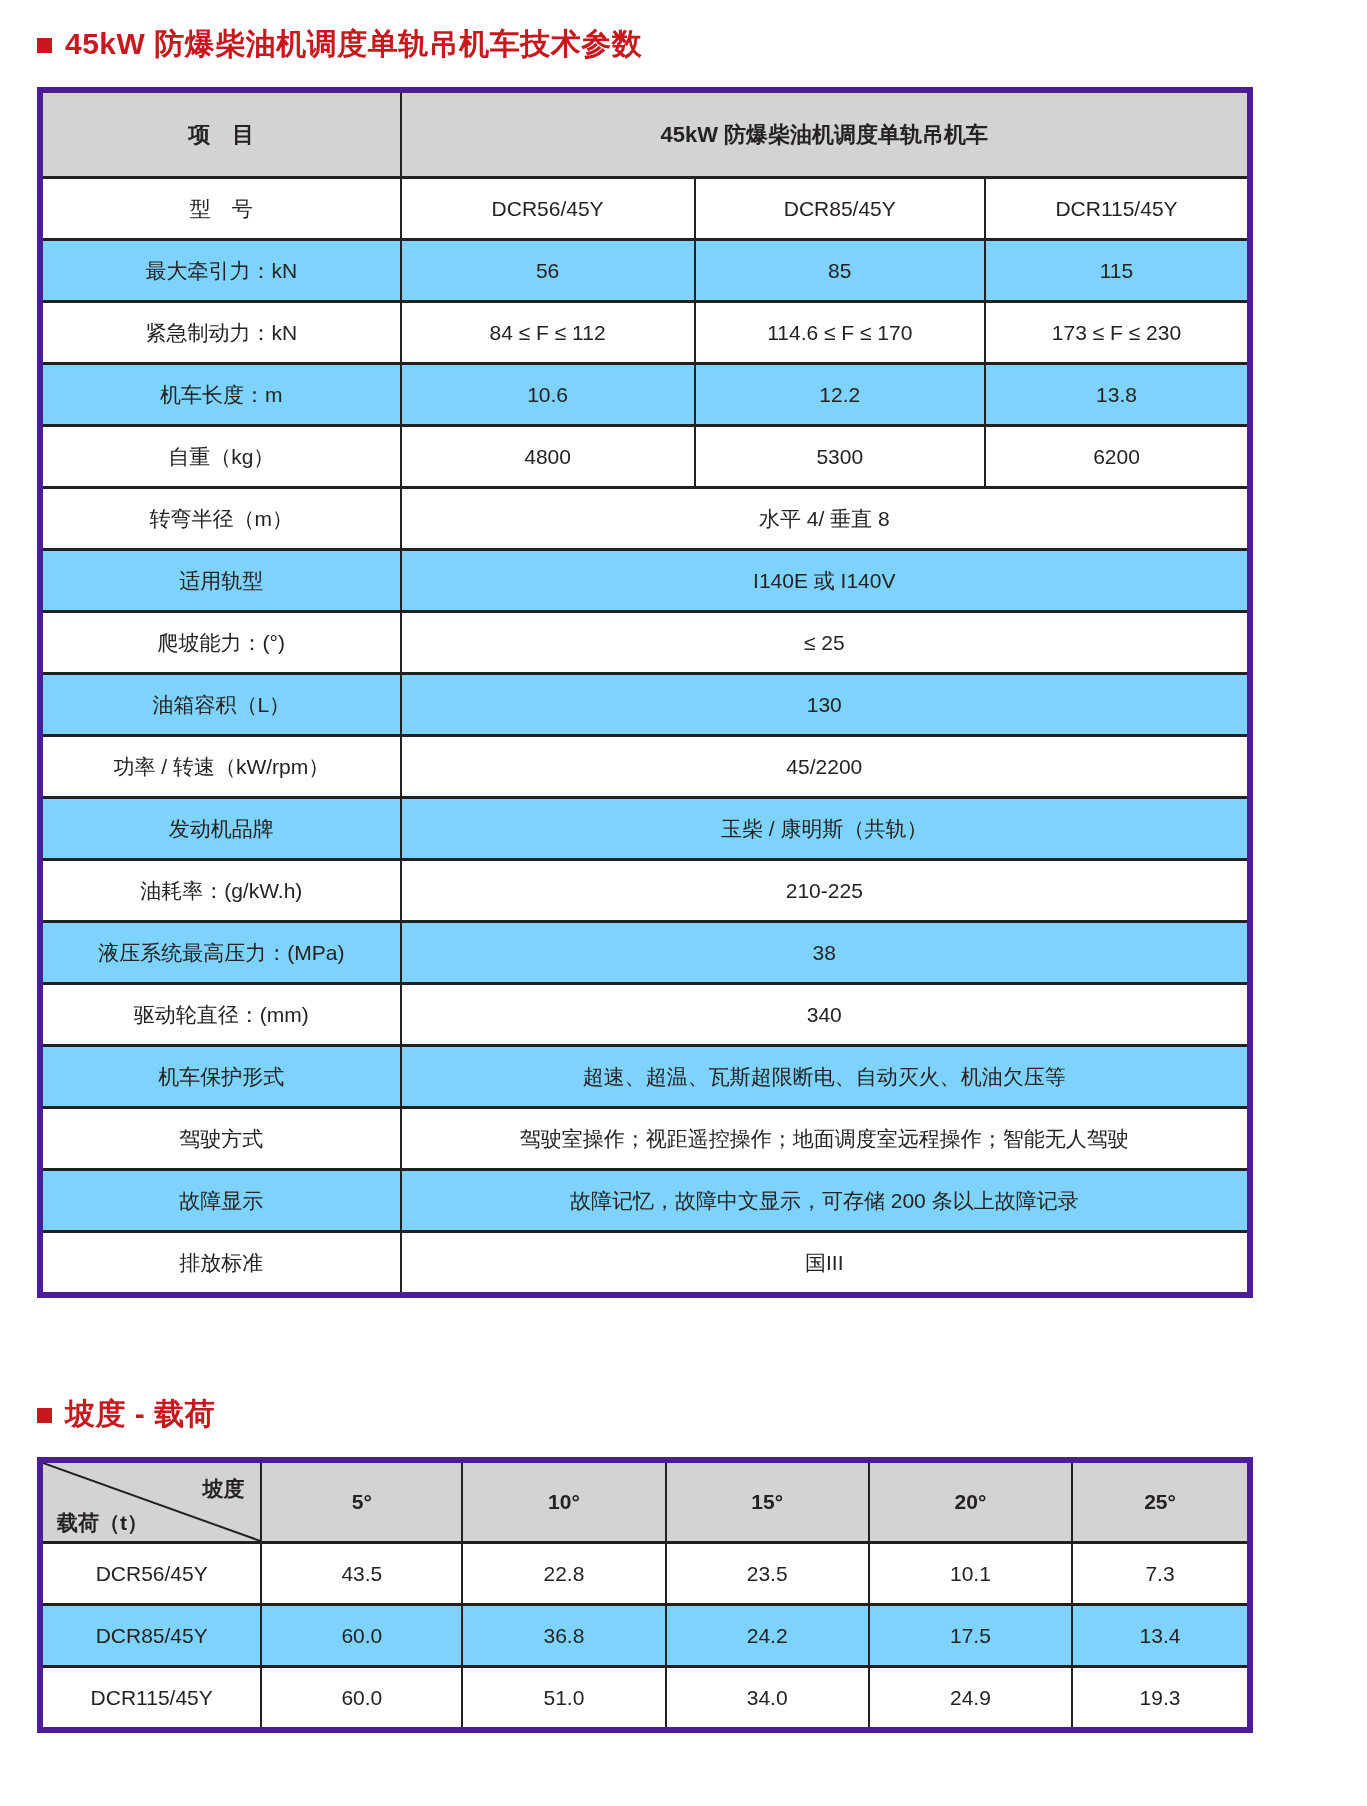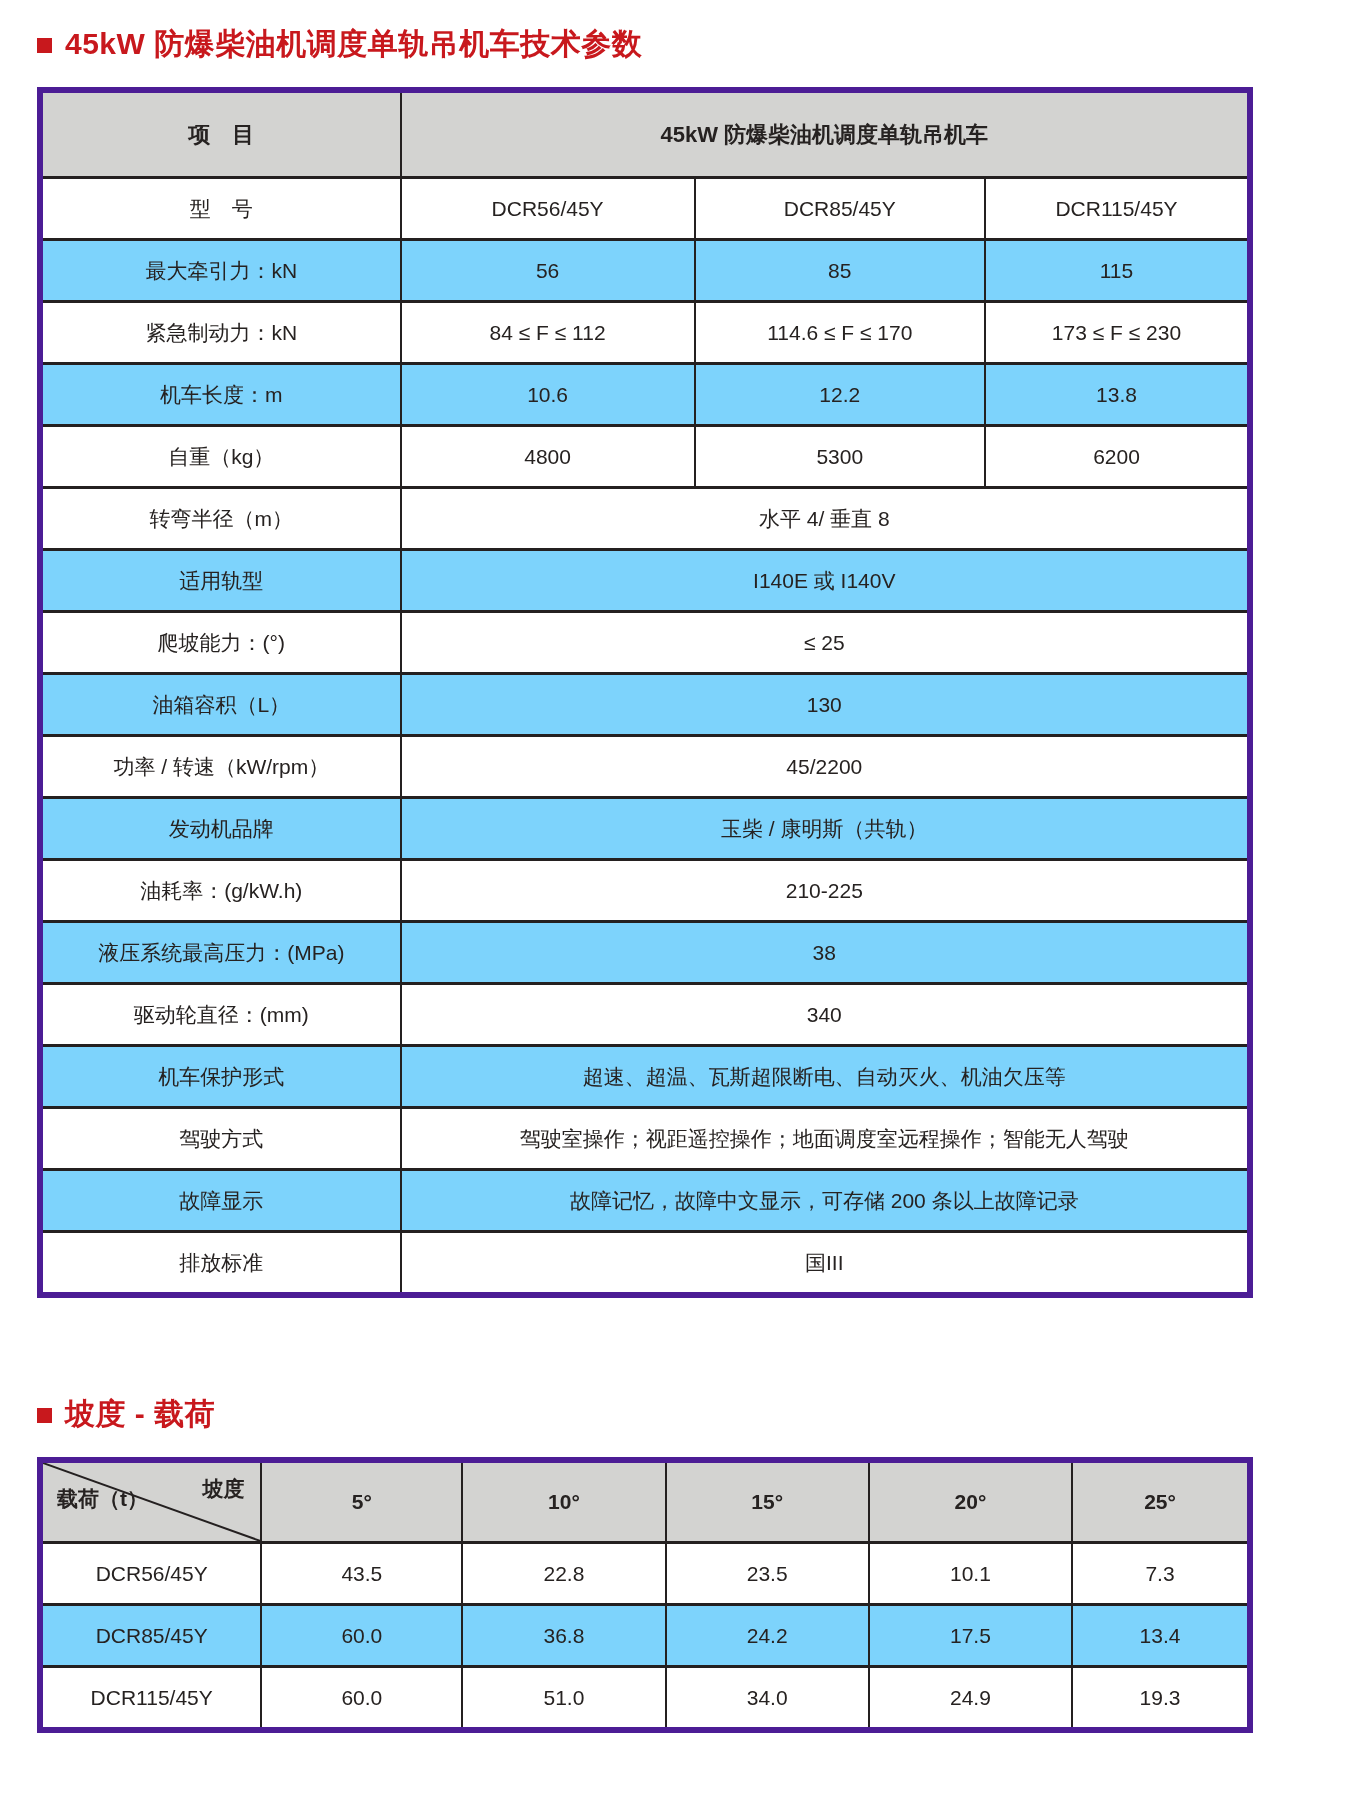--- a/index.html
+++ b/index.html
@@ -32,21 +32,21 @@
   }
   tr.g td{background:#7dd3fc;}
   tr.hdr td{background:#d3d3d1;font-weight:bold;}
   .spec-table tr.hdr td{height:83px;font-size:22px;}
   .load-table tr.hdr td{height:78px;}
   
   td.corner{position:relative;padding:0;text-align:center;}
   .diag{position:absolute;left:0;top:0;width:100%;height:100%;display:block;}
   .diag line{stroke:#242020;stroke-width:2;}
   .corner-top{position:absolute;top:12px;right:16px;font-weight:bold;font-size:21px;}
-  .corner-bottom{position:absolute;bottom:28px;left:14px;font-weight:bold;font-size:21px;margin-top:24px;}
+  .corner-bottom{position:absolute;bottom:4px;left:14px;font-weight:bold;font-size:21px;margin-top:24px;}
   .section2{margin-top:98px;}
 </style>
 </head>
 <body>
 
 <div class="content">
 
   <section>
     <h1 class="sec-title">
       <span class="bullet"></span>

